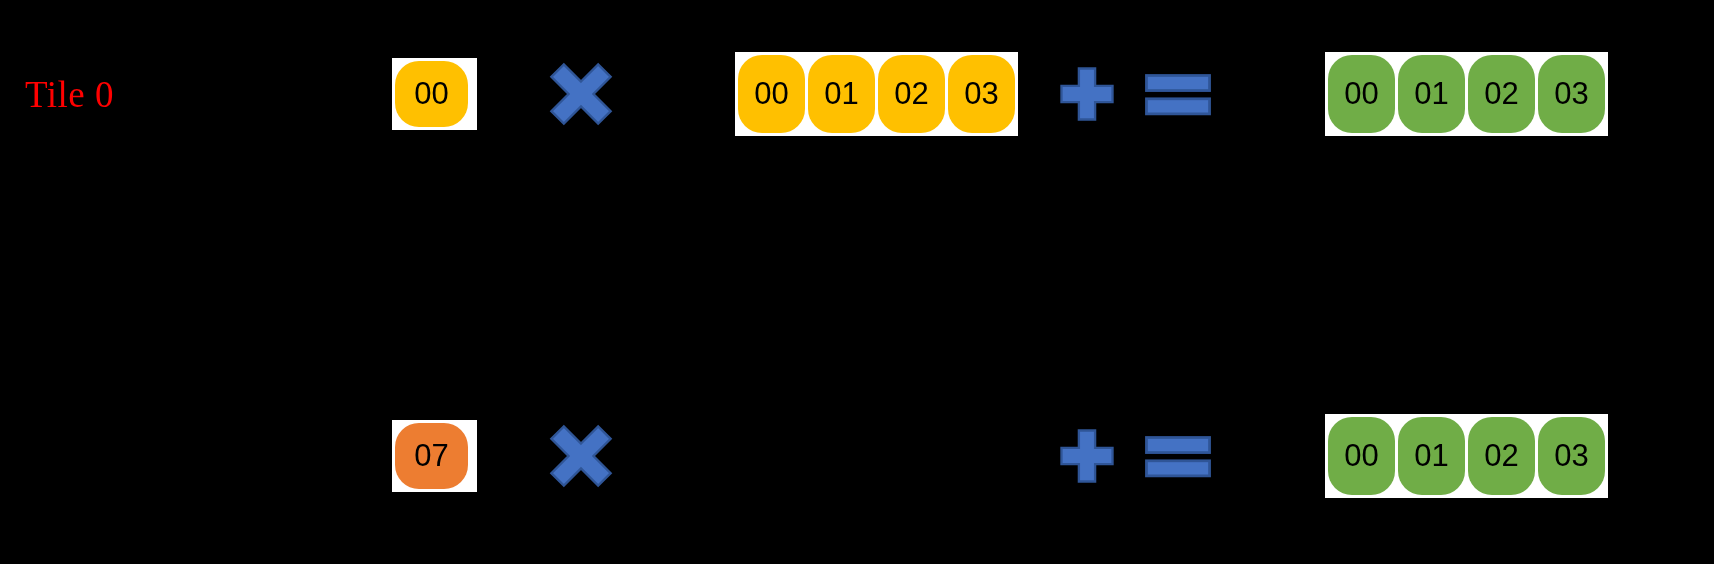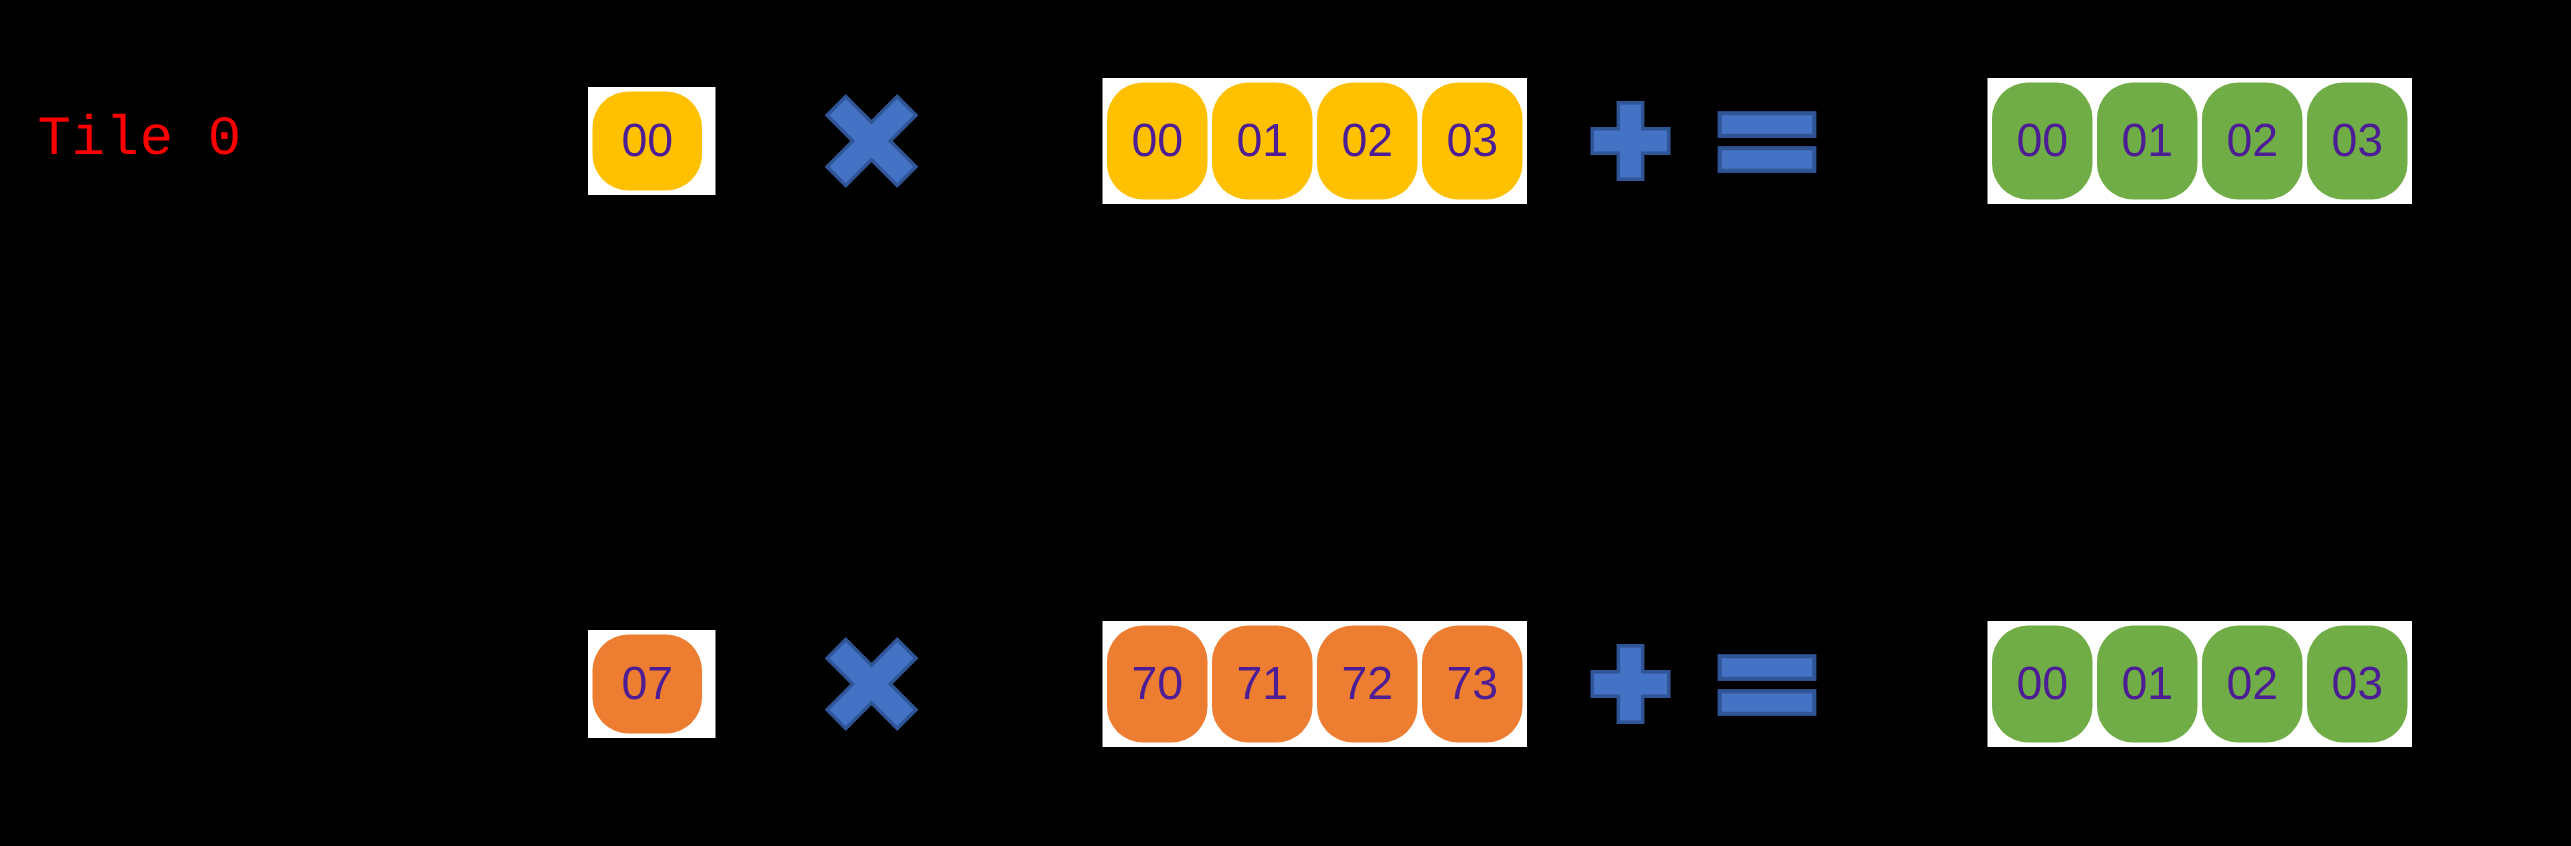--- a/index.html
+++ b/index.html
@@ -31,21 +31,21 @@
   .row-0 { top: 48px; }
   .row-1 { top: 410px; }
 
   
   .tile-label {
     position: absolute;
     left: 25px;
     top: 50%;
     transform: translateY(-50%);
     color: #FF0000;
-    font-family: Liberation Mono, monospace;
+    font-family: Liberation Serif, serif;
     font-size: 37px;
     letter-spacing: 0.5px;
     white-space: nowrap;
     line-height: 1;
     text-align: right;
   }
 
   
   .cells {
     position: absolute;
@@ -58,21 +58,21 @@
     box-sizing: border-box;
   }
   .cell {
     width: 67px;
     height: 78px;
     display: flex;
     align-items: center;
     justify-content: center;
     font-family: "Liberation Sans", sans-serif;
     font-size: 31px;
-    color: #4c1d95;
+    color: #000000;
     box-sizing: border-box;
     border-radius: 24px;
   }
   .cell.yellow { background: #FFC000; }
   .cell.orange { background: #ED7D31; }
   .cell.green  { background: #70AD47; }
 
   .single-cell {
     left: 392px;
     width: 85px;
@@ -159,26 +159,20 @@
     <div class="cells single-cell">
       <div class="cell orange">07</div>
     </div>
 
     <div class="op op-multiply">
       <svg viewBox="0 0 100 100">
         <polygon points="50,34 72,12 88,28 66,50 88,72 72,88 50,66 28,88 12,72 34,50 12,28 28,12" fill="#4472C4" stroke="#2F5597" stroke-width="3"></polygon>
       </svg>
     </div>
 
-    <div class="cells operand-cells">
-      <div class="cell orange">70</div>
-      <div class="cell orange">71</div>
-      <div class="cell orange">72</div>
-      <div class="cell orange">73</div>
-    </div>
 
     <div class="op op-plus">
       <svg viewBox="0 0 100 100">
         <polygon points="36,6 64,6 64,36 94,36 94,64 64,64 64,94 36,94 36,64 6,64 6,36 36,36" fill="#4472C4" stroke="#2F5597" stroke-width="4"></polygon>
       </svg>
     </div>
 
     <div class="op op-equals">
       <svg viewBox="0 0 100 70">
         <rect x="4" y="8" width="92" height="22" fill="#4472C4" stroke="#2F5597" stroke-width="4"></rect>

